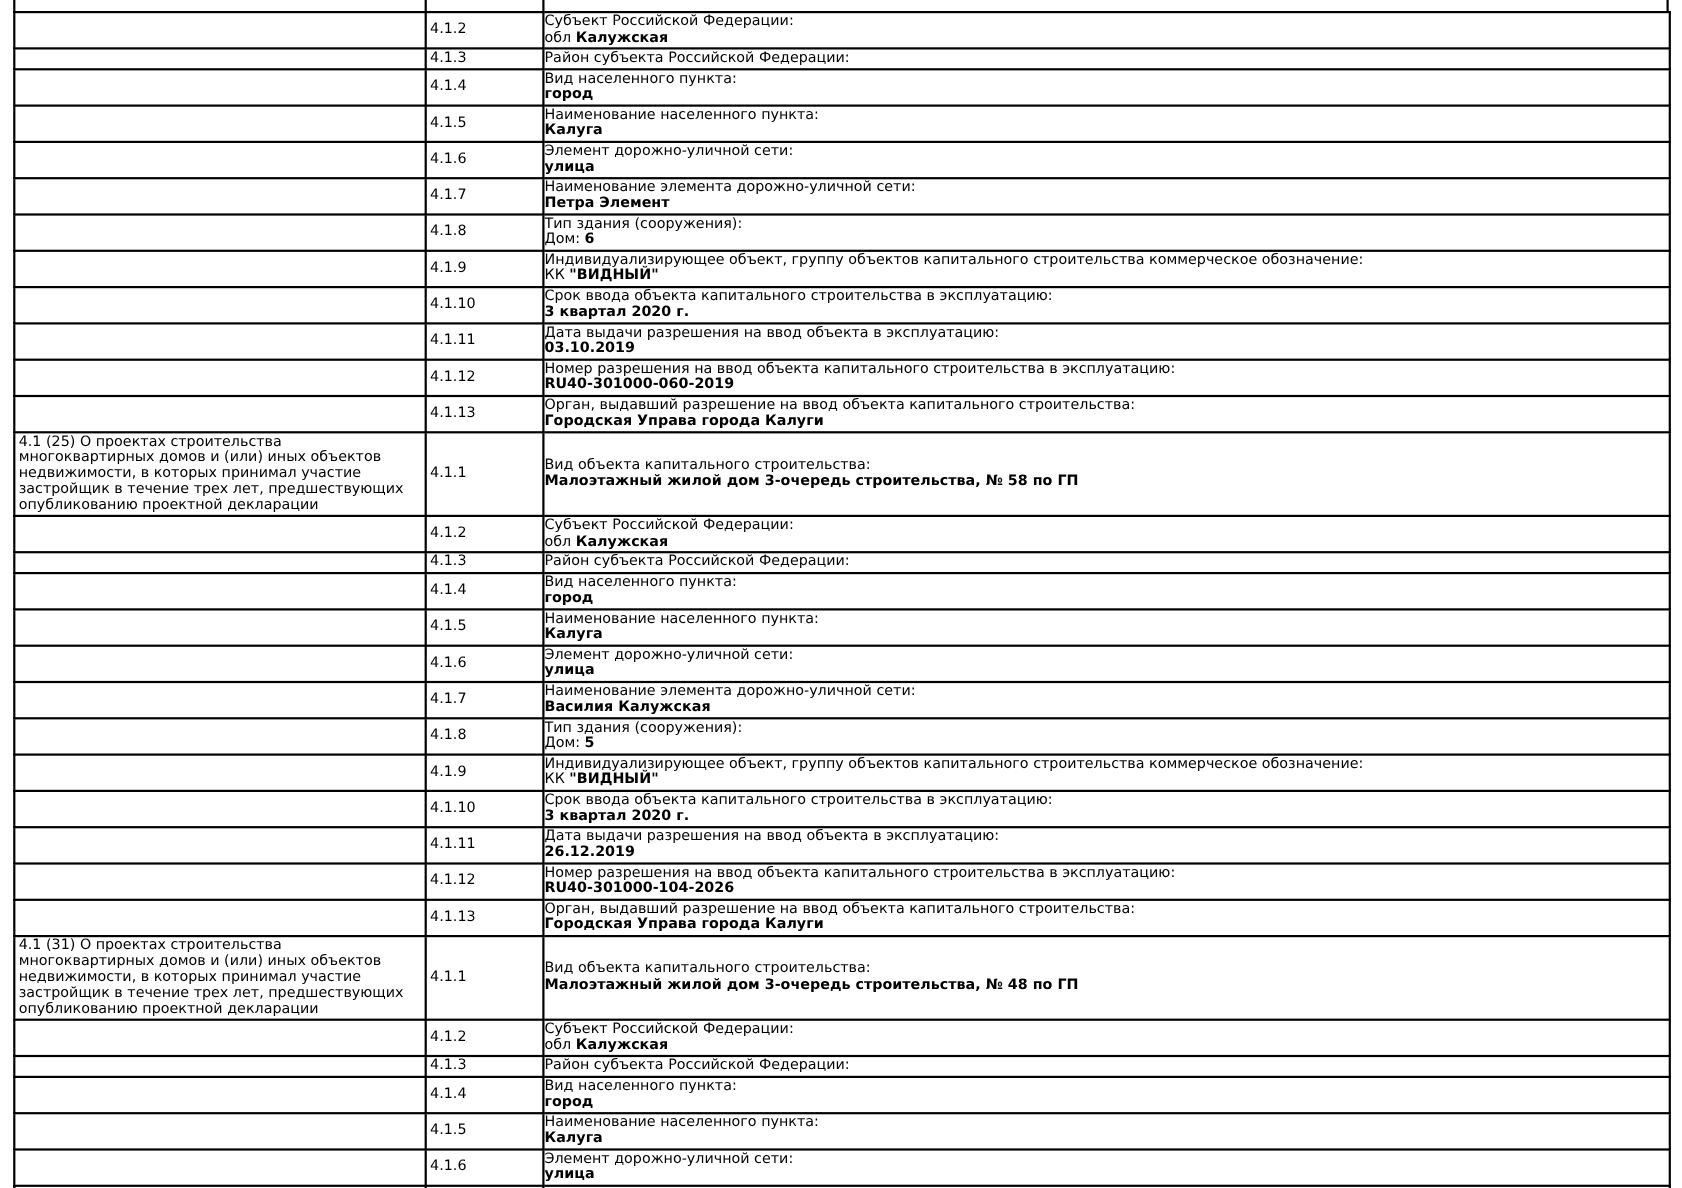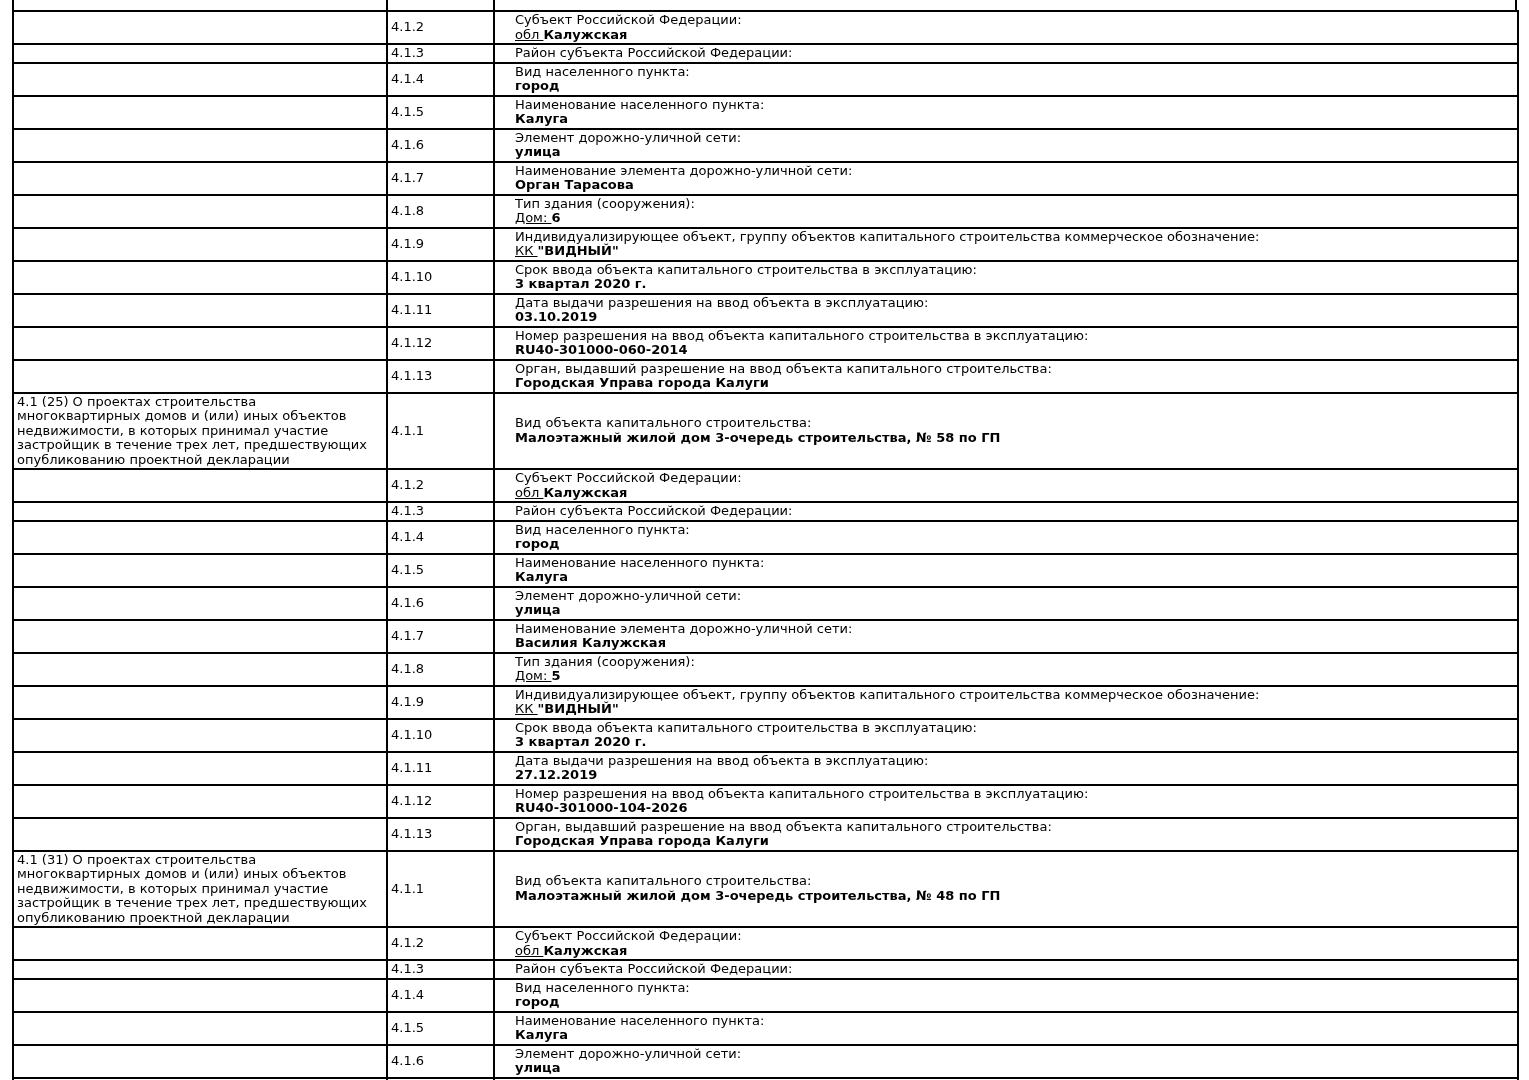--- a/index.html
+++ b/index.html
@@ -15,24 +15,24 @@
   .clip .v { position: absolute; top: 0; width: 2px; height: 10px; background: #000; }
 
   table.decl {
     border-collapse: collapse; table-layout: fixed;
     width: 1505px; margin: 10px 0 0 12px;
     font-size: 13px; line-height: 14.5px;
   }
   td { border: 2px solid #000; padding: 1px 3px; vertical-align: middle; overflow: hidden; word-wrap: break-word; }
   td.c-left { vertical-align: top; }
   td.c-num  { vertical-align: middle; }
-  td.c-val  { padding: 1px 20px; }
+  td.c-val  { padding: 1px 0; }
   .lbl { font-weight: normal; white-space: pre-wrap; }
   .val { font-weight: bold; white-space: pre-wrap; }
-  .val .pre { font-weight: normal; text-decoration: underline; }
+  .val .pre { font-weight: normal; }
 </style>
 </head>
 <body>
 
 <div class="page">
   <div class="clip">
     <span class="v" style="left:0"></span>
     <span class="v" style="left:374px"></span>
     <span class="v" style="left:481px"></span>
     <span class="v" style="left:1503px"></span>
@@ -82,21 +82,21 @@
           <td class="c-val">
             <div class="lbl">Элемент дорожно-уличной сети:</div>
             <div class="val"><span class="pre"></span><b>улица</b></div>
           </td>
         </tr>
         <tr>
           <td class="c-left"></td>
           <td class="c-num">4.1.7</td>
           <td class="c-val">
             <div class="lbl">Наименование элемента дорожно-уличной сети:</div>
-            <div class="val"><span class="pre"></span><b>Орган Тарасова</b></div>
+            <div class="val"><span class="pre"></span><b>Петра Элемент</b></div>
           </td>
         </tr>
         <tr>
           <td class="c-left"></td>
           <td class="c-num">4.1.8</td>
           <td class="c-val">
             <div class="lbl">Тип здания (сооружения):</div>
             <div class="val"><span class="pre">Дом: </span><b>6</b></div>
           </td>
         </tr>
@@ -122,21 +122,21 @@
           <td class="c-val">
             <div class="lbl">Дата выдачи разрешения на ввод объекта в эксплуатацию:</div>
             <div class="val"><span class="pre"></span><b>03.10.2019</b></div>
           </td>
         </tr>
         <tr>
           <td class="c-left"></td>
           <td class="c-num">4.1.12</td>
           <td class="c-val">
             <div class="lbl">Номер разрешения на ввод объекта капитального строительства в эксплуатацию:</div>
-            <div class="val"><span class="pre"></span><b>RU40-301000-060-2014</b></div>
+            <div class="val"><span class="pre"></span><b>RU40-301000-060-2019</b></div>
           </td>
         </tr>
         <tr>
           <td class="c-left"></td>
           <td class="c-num">4.1.13</td>
           <td class="c-val">
             <div class="lbl">Орган, выдавший разрешение на ввод объекта капитального строительства:</div>
             <div class="val"><span class="pre"></span><b>Городская Управа города Калуги</b></div>
           </td>
         </tr>
@@ -217,21 +217,21 @@
           <td class="c-val">
             <div class="lbl">Срок ввода объекта капитального строительства в эксплуатацию:</div>
             <div class="val"><span class="pre"></span><b>3 квартал 2020 г.</b></div>
           </td>
         </tr>
         <tr>
           <td class="c-left"></td>
           <td class="c-num">4.1.11</td>
           <td class="c-val">
             <div class="lbl">Дата выдачи разрешения на ввод объекта в эксплуатацию:</div>
-            <div class="val"><span class="pre"></span><b>27.12.2019</b></div>
+            <div class="val"><span class="pre"></span><b>26.12.2019</b></div>
           </td>
         </tr>
         <tr>
           <td class="c-left"></td>
           <td class="c-num">4.1.12</td>
           <td class="c-val">
             <div class="lbl">Номер разрешения на ввод объекта капитального строительства в эксплуатацию:</div>
             <div class="val"><span class="pre"></span><b>RU40-301000-104-2026</b></div>
           </td>
         </tr>

